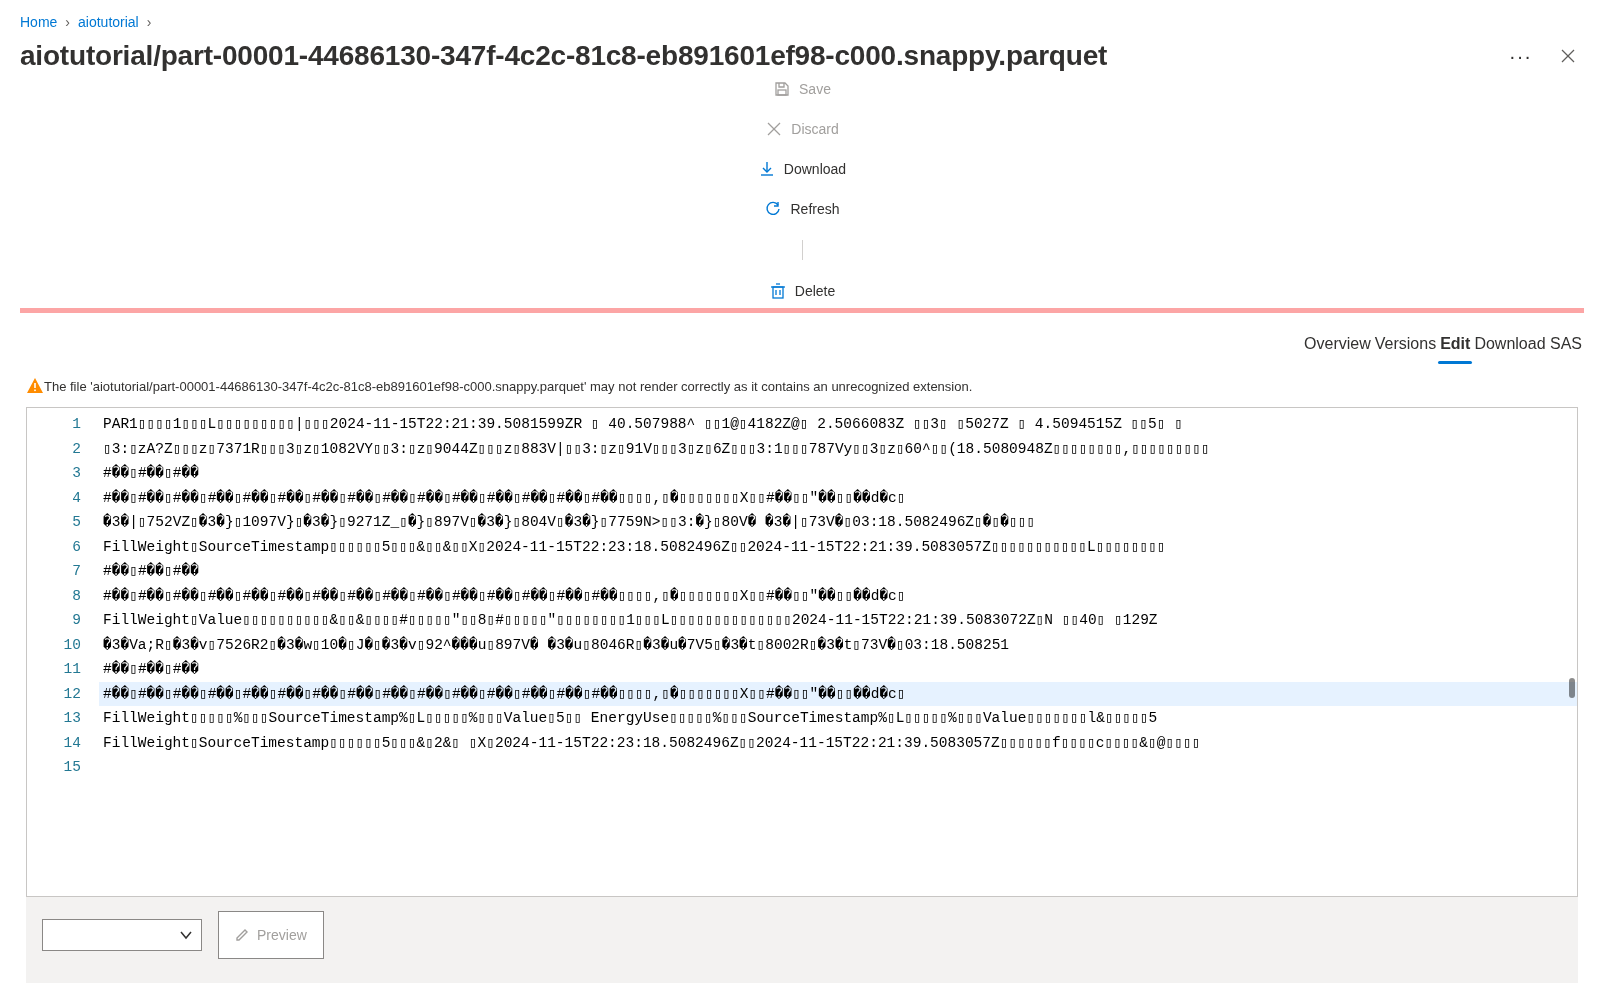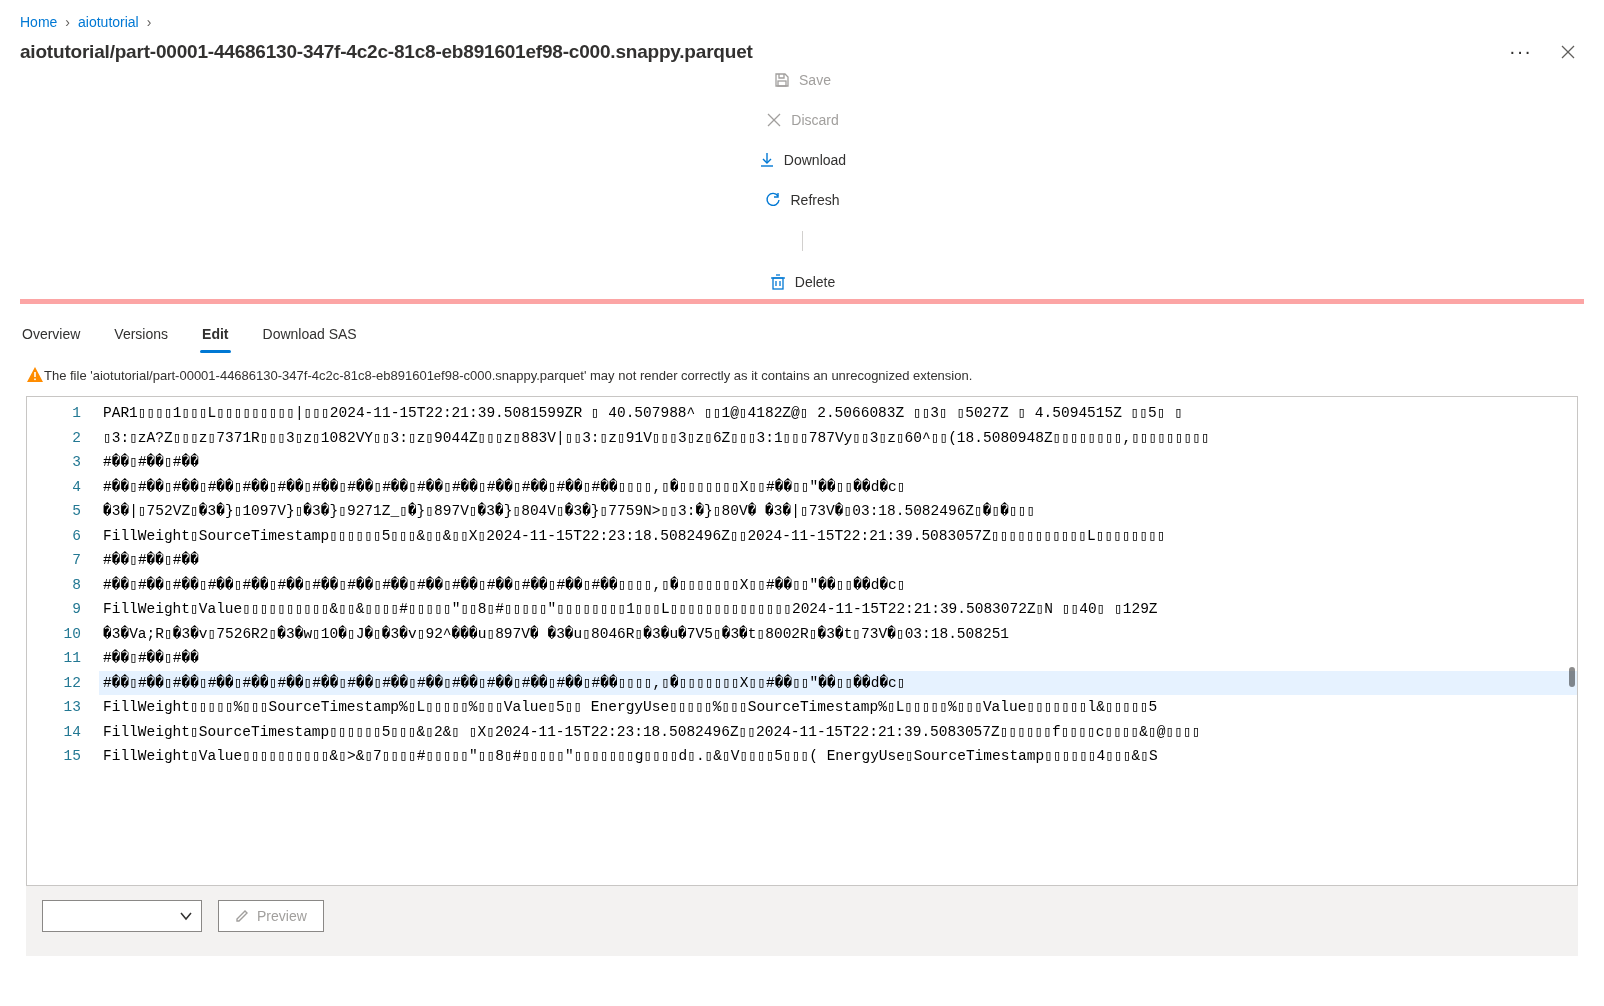--- a/index.html
+++ b/index.html
@@ -15,21 +15,21 @@
   .page { padding: 8px 20px; }
 
   
   .breadcrumb { display: flex; align-items: center; gap: 8px; padding: 6px 0 4px; font-size: 14px; }
   .breadcrumb a { color: #0078d4; text-decoration: none; }
   .breadcrumb .chev { color: #605e5c; }
 
   
   .header-row { display: flex; align-items: center; justify-content: space-between; padding: 6px 0 0; }
   .header-title {
-    font-size: 19px;
+    font-size: 28px;
     font-weight: 600;
     color: #323130;
     letter-spacing: -0.2px;
   }
   .header-right { display: flex; align-items: center; gap: 28px; padding-right: 8px; }
   .ellipsis-icon { font-size: 20px; color: #323130; cursor: pointer; letter-spacing: 1px; }
   .close-icon { width: 16px; height: 16px; cursor: pointer; }
   .close-icon svg { width: 16px; height: 16px; stroke: #605e5c; stroke-width: 1.2; }
 
   .subtitle { color: #605e5c; font-size: 13px; padding: 2px 0 18px; }
@@ -43,22 +43,23 @@
   }
   .toolbar .tbtn { display: flex; align-items: center; gap: 8px; font-size: 14px; color: #323130; cursor: pointer; }
   .toolbar .tbtn.disabled { color: #a19f9d; cursor: default; }
   .toolbar .tbtn.disabled .ticon { color: #a19f9d; }
   .toolbar .ticon { width: 18px; height: 18px; display: inline-flex; align-items: center; justify-content: center; }
   .toolbar .ticon svg { width: 18px; height: 18px; }
   .toolbar .sep { width: 1px; height: 20px; background: #d2d0ce; }
 
   
   .tabs {
-    display: flex; gap: 30px; padding: 14px 0 0;
-    font-size: 14px;
+    display: flex; padding: 14px 0 0;
+    font-size: 16px;
+    justify-content: flex-end;
   }
   .tab { padding: 8px 2px 10px; color: #323130; cursor: pointer; position: relative; }
   .tab.active { font-weight: 600; }
   .tab.active::after {
     content: ""; position: absolute; left: 0; right: 0; bottom: -1px;
     height: 3px; background: #0078d4; border-radius: 2px;
   }
 
   
   .warning {
@@ -121,21 +122,21 @@
   .dropdown {
     width: 160px; height: 32px;
     border: 1px solid #8a8886;
     background: #fff;
     display: flex; align-items: center; justify-content: flex-end;
     padding: 0 8px;
     cursor: pointer;
   }
   .dropdown svg { width: 14px; height: 14px; stroke: #323130; stroke-width: 1.5; fill: none; }
   .preview-btn {
-    height: 32px; padding: 0 16px;
+    height: 48px; padding: 0 16px;
     border: 1px solid #8a8886;
     background: #fff;
     display: flex; align-items: center; gap: 8px;
     color: #a19f9d;
     cursor: default;
   }
   .preview-btn svg { width: 14px; height: 14px; stroke: #a19f9d; stroke-width: 1.4; fill: none; }
 </style>
 </head>
 <body>
@@ -261,21 +262,20 @@
           <div>�3�|▯752VZ▯�3�}▯1097V}▯�3�}▯9271Z_▯�}▯897V▯�3�}▯804V▯�3�}▯7759N&gt;▯▯3:�}▯80V�   �3�|▯73V�▯03:18.5082496Z▯�▯�▯▯▯</div>
           <div>FillWeight▯SourceTimestamp▯▯▯▯▯▯5▯▯▯&amp;▯▯&amp;▯▯X▯2024-11-15T22:23:18.5082496Z▯▯2024-11-15T22:21:39.5083057Z▯▯▯▯▯▯▯▯▯▯▯L▯▯▯▯▯▯▯▯</div>
           <div>#��▯#��▯#��</div>
           <div>#��▯#��▯#��▯#��▯#��▯#��▯#��▯#��▯#��▯#��▯#��▯#��▯#��▯#��▯#��▯▯▯▯,▯�▯▯▯▯▯▯▯X▯▯#��▯▯"��▯▯��d�c▯</div>
           <div>FillWeight▯Value▯▯▯▯▯▯▯▯▯▯&amp;▯▯&amp;▯▯▯▯#▯▯▯▯▯"▯▯8▯#▯▯▯▯▯"▯▯▯▯▯▯▯▯1▯▯▯L▯▯▯▯▯▯▯▯▯▯▯▯▯▯2024-11-15T22:21:39.5083072Z▯N ▯▯40▯ ▯129Z</div>
           <div>�3�Va;R▯�3�v▯7526R2▯�3�w▯10�▯J�▯�3�v▯92^���u▯897V� �3�u▯8046R▯�3�u�7V5▯�3�t▯8002R▯�3�t▯73V�▯03:18.508251</div>
           <div>#��▯#��▯#��</div>
           <div class="hl">#��▯#��▯#��▯#��▯#��▯#��▯#��▯#��▯#��▯#��▯#��▯#��▯#��▯#��▯#��▯▯▯▯,▯�▯▯▯▯▯▯▯X▯▯#��▯▯"��▯▯��d�c▯</div>
           <div>FillWeight▯▯▯▯▯%▯▯▯SourceTimestamp%▯L▯▯▯▯▯%▯▯▯Value▯5▯▯    EnergyUse▯▯▯▯▯%▯▯▯SourceTimestamp%▯L▯▯▯▯▯%▯▯▯Value▯▯▯▯▯▯▯l&amp;▯▯▯▯▯5</div>
           <div>FillWeight▯SourceTimestamp▯▯▯▯▯▯5▯▯▯&amp;▯2&amp;▯ ▯X▯2024-11-15T22:23:18.5082496Z▯▯2024-11-15T22:21:39.5083057Z▯▯▯▯▯▯f▯▯▯▯c▯▯▯▯&amp;▯@▯▯▯▯</div>
-          <div>FillWeight▯Value▯▯▯▯▯▯▯▯▯▯&amp;▯&gt;&amp;▯7▯▯▯▯#▯▯▯▯▯"▯▯8▯#▯▯▯▯▯"▯▯▯▯▯▯▯g▯▯▯▯d▯.▯&amp;▯V▯▯▯▯5▯▯▯(   EnergyUse▯SourceTimestamp▯▯▯▯▯▯4▯▯▯&amp;▯S</div>
         </div>
     </div>
     <div class="scroll-indicator"></div>
   </div>
 
   <div class="bottombar">
     <div class="dropdown">
       <svg viewBox="0 0 14 14">
           <polyline points="2,4 7,10 12,4"></polyline>
         </svg>

